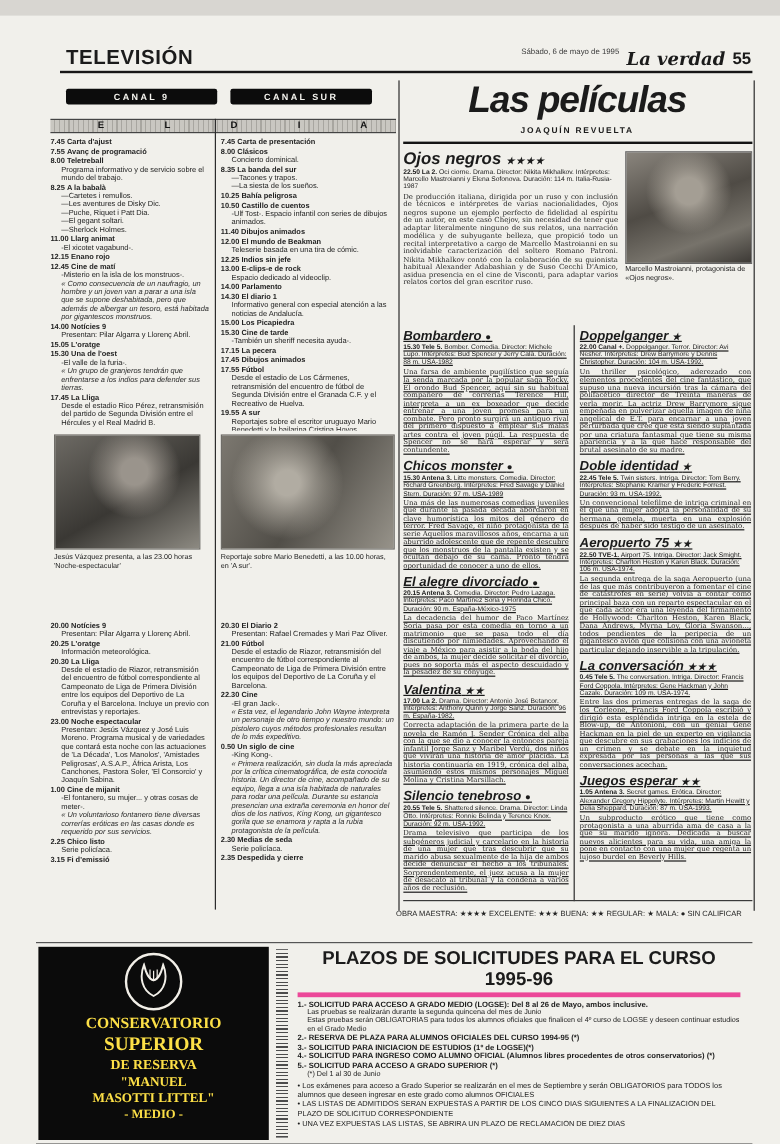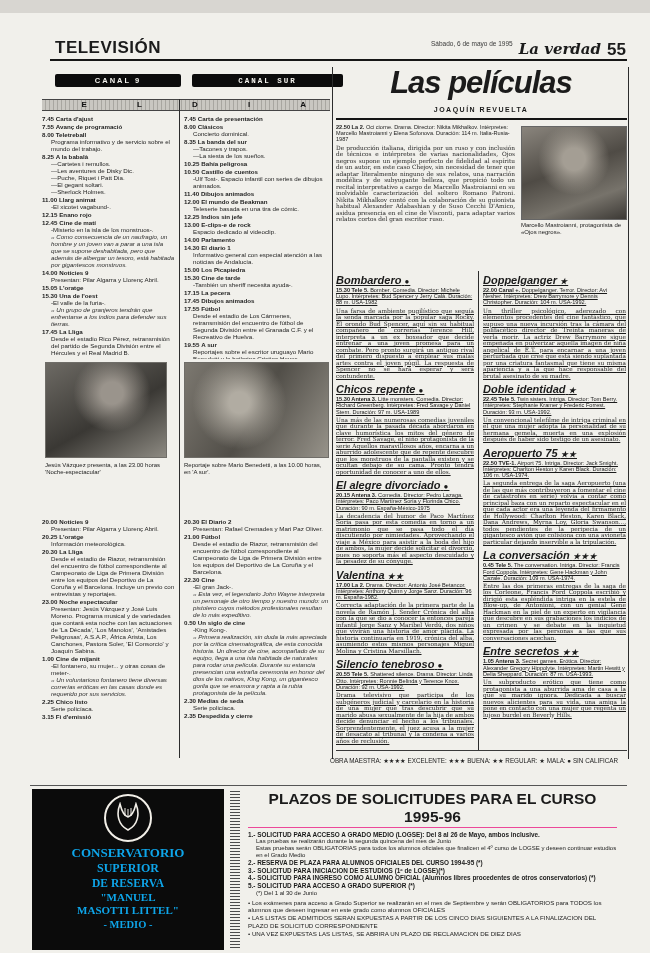--- a/index.html
+++ b/index.html
@@ -3,27 +3,27 @@
 <meta charset="utf-8">
 <style>
   html,body{margin:0;padding:0;background:#d8d6d1;}
   .page{position:relative;width:650px;height:953px;background:#f1f0eb;
     font-family:"Liberation Sans",sans-serif;color:#1b1b1b;overflow:hidden;margin:13px auto;}
   
   .hdr-section{position:absolute;left:55px;top:25px;font-size:17px;font-weight:bold;letter-spacing:.5px;}
   .hdr-right{position:absolute;right:24px;top:27px;display:flex;align-items:flex-start;gap:6px;}
   .hdr-date{font-size:6.5px;color:#3a3a3a;}
   .hdr-masthead{font-family:"DejaVu Serif",serif;font-style:italic;font-weight:bold;font-size:15px;}
-  .hdr-page{font-size:17px;font-weight:bold;}
+  .hdr-page{font-size:14px;font-weight:bold;}
   .hdr-rule{position:absolute;left:50px;right:23px;top:46px;height:2px;background:#161616;}
   
   .bar{position:absolute;top:61px;height:13px;background:#0c0c0c;color:#f4f3ee;font-size:7.5px;
     font-weight:bold;letter-spacing:2px;display:flex;align-items:center;justify-content:center;border-radius:2px;}
   .bar.c9{left:55px;width:126px;}
-  .bar.cs{left:192px;width:151px;font-family:Liberation Mono, monospace;}
+  .bar.cs{left:192px;width:118px;}
   .band{position:absolute;left:42px;width:288px;height:12px;box-sizing:border-box;
     background:repeating-linear-gradient(90deg,#c9c7c1 0 3px,#a8a6a0 3px 4px);
     border-top:1px solid #444;border-bottom:1px solid #444;color:#111;font-weight:bold;font-size:8px;
     line-height:10px;padding-left:16px;white-space:nowrap;overflow:hidden;}
   .band.dia{top:86px;letter-spacing:24px;text-align:right;}
   .band.noche{top:489px;letter-spacing:17px;}
   
   .col{position:absolute;overflow:hidden;font-size:6.2px;line-height:7px;color:#232323;}
   #c9dia{left:42px;top:102px;width:133px;height:244px;}
   #csdia{left:184px;top:102px;width:145px;height:244px;}
@@ -66,34 +66,34 @@
   .rb{font-family:"DejaVu Serif",serif;font-size:5.8px;line-height:6.5px;text-align:justify;color:#1f1f1f;}
   .revcol{position:absolute;top:258px;height:480px;overflow:hidden;text-decoration:underline;}
   #revL{left:336px;width:138px;}
   #revR{left:483px;width:143px;}
   .rev{margin-bottom:4px;}
   .legend-rule{position:absolute;left:336px;top:737px;width:291px;height:1px;background:#3a3a3a;}
   .legend{position:absolute;left:330px;top:744px;width:300px;font-size:6.3px;color:#222;}
   
   .ad{position:absolute;left:30px;top:772px;width:597px;height:172px;box-sizing:border-box;
     border-top:1px solid #555;border-bottom:4px double #111;display:flex;gap:6px;padding:3px 0 3px 2px;}
-  .ad-panel{width:192px;background:#0b0b0b;color:#0ea5e9;display:flex;flex-direction:column;
+  .ad-panel{width:192px;background:#0b0b0b;color:#fde047;display:flex;flex-direction:column;
     align-items:center;padding-top:5px;box-sizing:border-box;}
   .ad-logo{width:44px;height:44px;border-radius:50%;border:2px solid #f2efe8;display:flex;
     align-items:center;justify-content:center;margin-bottom:3px;}
   .ad-org{font-family:"Liberation Serif",serif;font-weight:bold;text-align:center;line-height:1.25;}
   .ad-org div:nth-of-type(1){font-size:13px;}
-  .ad-org div:nth-of-type(2){font-size:12px;}
+  .ad-org div:nth-of-type(2){font-size:16px;}
   .ad-org div:nth-of-type(3){font-size:11.5px;}
   .ad-org div:nth-of-type(4){font-size:11px;}
   .ad-org div:nth-of-type(5){font-size:11px;}
   .ad-org div:nth-of-type(6){font-size:10.5px;}
   .ad-hatch{width:10px;margin:2px 0;background:repeating-linear-gradient(to bottom,#4c4c4c 0 1px,transparent 1px 3px);}
   .ad-main{flex:1;padding:1px 10px 0 2px;}
-  .ad-title{font-size:15.5px;font-weight:bold;text-align:center;border-bottom:1px solid #ec4899;
+  .ad-title{font-size:15.5px;font-weight:bold;text-align:center;border-bottom:4px solid #ec4899;
     padding-bottom:1px;margin-bottom:3px;}
   .ad-item .h{font-size:6.4px;font-weight:bold;line-height:7.4px;}
   .ad-item .s{font-size:6px;line-height:7px;white-space:pre-line;margin-left:8px;}
   .ad-foot{font-size:6px;margin:1px 0 3px 8px;}
   .ad-bullets div{font-size:6.2px;line-height:7.2px;margin-bottom:1px;}
 </style>
 </head>
 <body>
 
 <div class="page">
@@ -426,20 +426,24 @@
 
   <div class="films-title">Las películas</div>
   <div class="films-byline">JOAQUÍN REVUELTA</div>
   <div class="films-rule"></div>
 
   <div class="featured">
     <div class="ft-photo">
       <div class="ft-img"></div>
       <div class="ft-cap">Marcello Mastroianni, protagonista de «Ojos negros».</div>
     </div>
+    <div class="rt">
+      <span>Ojos negros</span>
+      <span class="st">★★★★</span>
+    </div>
     <div class="rc">
       <b>22.50 La 2.</b>
       <span>Oci ciorne. Drama. Director: Nikita Mikhalkov. Intérpretes: Marcello Mastroianni y Elena Sofonova. Duración: 114 m. Italia-Rusia-1987</span>
     </div>
     <div class="rb">De producción italiana, dirigida por un ruso y con inclusión de técnicos e intérpretes de varias nacionalidades, Ojos negros supone un ejemplo perfecto de fidelidad al espíritu de un autor, en este caso Chejov, sin necesidad de tener que adaptar literalmente ninguno de sus relatos, una narración modélica y de subyugante belleza, que propició todo un recital interpretativo a cargo de Marcello Mastroianni en su inolvidable caracterización del soltero Romano Patroni. Nikita Mikhalkov contó con la colaboración de su guionista habitual Alexander Adabashian y de Suso Cecchi D'Amico, asidua presencia en el cine de Visconti, para adaptar varios relatos cortos del gran escritor ruso.</div>
   </div>
 
   <div class="revcol" id="revL">
 
       <div class="rev">
@@ -449,21 +453,21 @@
         </div>
         <div class="rc">
           <b>15.30 Tele 5.</b>
           <span>Bomber. Comedia. Director: Michele Lupo. Intérpretes: Bud Spencer y Jerry Calà. Duración: 88 m. USA-1982</span>
         </div>
         <div class="rb">Una farsa de ambiente pugilístico que seguía la senda marcada por la popular saga Rocky. El orondo Bud Spencer, aquí sin su habitual compañero de correrías Terence Hill, interpreta a un ex boxeador que decide entrenar a una joven promesa para un combate. Pero pronto surgirá un antiguo rival del primero dispuesto a emplear sus malas artes contra el joven púgil. La respuesta de Spencer no se hará esperar y será contundente.</div>
       </div>
 
       <div class="rev">
         <div class="rt">
-          <span>Chicos repente</span>
+          <span>Chicos monster</span>
           <span class="st">●</span>
         </div>
         <div class="rc">
           <b>15.30 Antena 3.</b>
           <span>Litte monsters. Comedia. Director: Richard Greenberg. Intérpretes: Fred Savage y Daniel Stern. Duración: 97 m. USA-1989</span>
         </div>
         <div class="rb">Una más de las numerosas comedias juveniles que durante la pasada década abordaron en clave humorística los mitos del género de terror. Fred Savage, el niño protagonista de la serie Aquellos maravillosos años, encarna a un aburrido adolescente que de repente descubre que los monstruos de la pantalla existen y se ocultan debajo de su cama. Pronto tendrá oportunidad de conocer a uno de ellos.</div>
       </div>
 
       <div class="rev">
@@ -547,21 +551,21 @@
         </div>
         <div class="rc">
           <b>0.45 Tele 5.</b>
           <span>The conversation. Intriga. Director: Francis Ford Coppola. Intérpretes: Gene Hackman y John Cazale. Duración: 109 m. USA-1974.</span>
         </div>
         <div class="rb">Entre las dos primeras entregas de la saga de los Corleone, Francis Ford Coppola escribió y dirigió esta espléndida intriga en la estela de Blow-up, de Antonioni, con un genial Gene Hackman en la piel de un experto en vigilancia que descubre en sus grabaciones los indicios de un crimen y se debate en la inquietud expresada por las personas a las que sus conversaciones acechan.</div>
       </div>
 
       <div class="rev">
         <div class="rt">
-          <span>Entre secretos</span>
+          <span>Juegos esperar</span>
           <span class="st">★★</span>
         </div>
         <div class="rc">
           <b>1.05 Antena 3.</b>
           <span>Secret games. Erótica. Director: Alexander Gregory Hippolyte. Intérpretes: Martin Hewitt y Delia Sheppard. Duración: 87 m. USA-1993.</span>
         </div>
         <div class="rb">Un subproducto erótico que tiene como protagonista a una aburrida ama de casa a la que su marido ignora. Dedicada a buscar nuevos alicientes para su vida, una amiga la pone en contacto con una mujer que regenta un lujoso burdel en Beverly Hills.</div>
       </div>
     </div>
 

